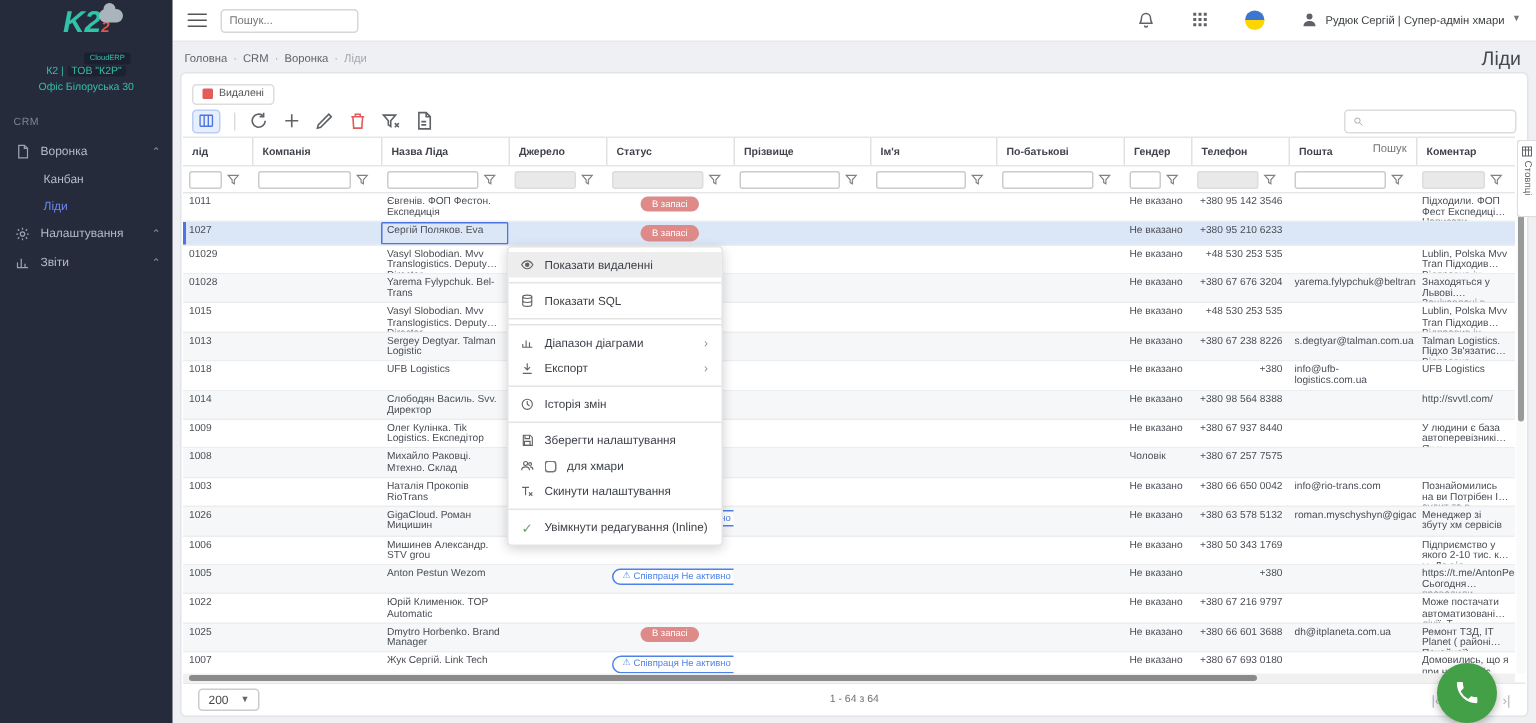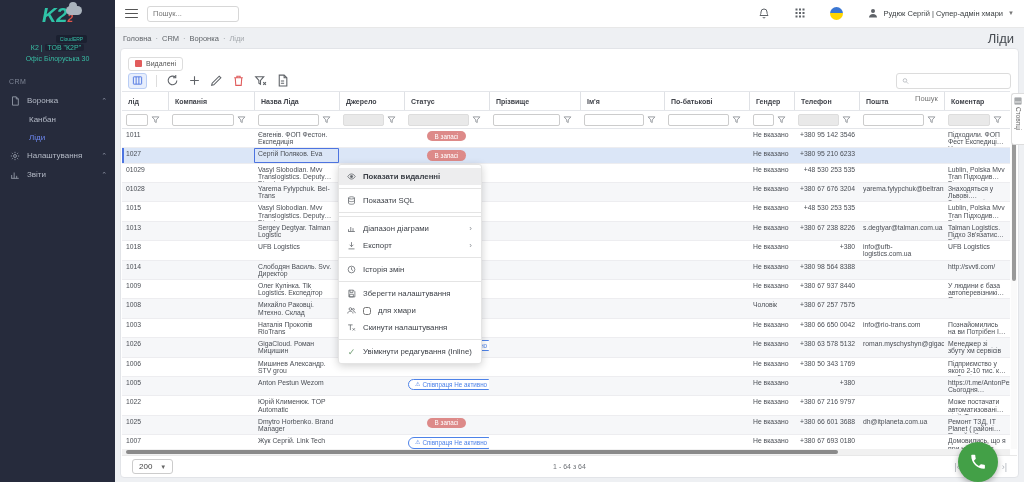--- a/index.html
+++ b/index.html
@@ -92,21 +92,21 @@
   .psize{display:inline-flex;align-items:center;gap:8px;border:1px solid #ccc;border-radius:3px;height:15px;padding:0 6px;font-size:8px;color:#444;cursor:pointer;}
   .psize .caret{font-size:6px;color:#666;}
   .rangelbl{position:absolute;left:0;right:0;text-align:center;font-size:7px;color:#6e7277;pointer-events:none;}
   .pager{margin-left:auto;display:flex;align-items:center;gap:12px;font-size:9px;color:#aeb3ba;z-index:1;}
   .pager span{cursor:pointer;}
 
   
   .ctx{position:absolute;left:338px;top:164px;width:144px;background:#fff;border:1px solid #e4e4e4;border-radius:3px;
     box-shadow:0 2px 8px rgba(0,0,0,.18);z-index:50;padding:3px 0;}
   .mi{display:flex;align-items:center;gap:7px;height:17px;padding:0 9px 0 8px;font-size:7.8px;color:#3b3f46;cursor:pointer;white-space:nowrap;}
-  .mi:hover,.mi.hover{background:#ededee;font-weight:bold;}
+  .mi:hover,.mi.hover{background:#ededee;}
   .mi.disabled{color:#bdbdbd;cursor:default;}
   .mi.disabled svg{color:#cfcfcf;}
   .mi svg{width:9px;height:9px;color:#5f6368;flex:0 0 auto;}
   .mi .lbl{flex:1 1 auto;overflow:hidden;}
   .mi .short{color:#6e7277;font-size:7px;}
   .mi .sub{color:#8a8f95;font-size:8px;}
   .mi .check{color:#74a077;font-size:9px;width:9px;text-align:center;}
   .mi input[type=checkbox]{width:8px;height:8px;margin:0;}
   .mdiv{height:1px;background:#e4e4e4;margin:3px 0;}
 

